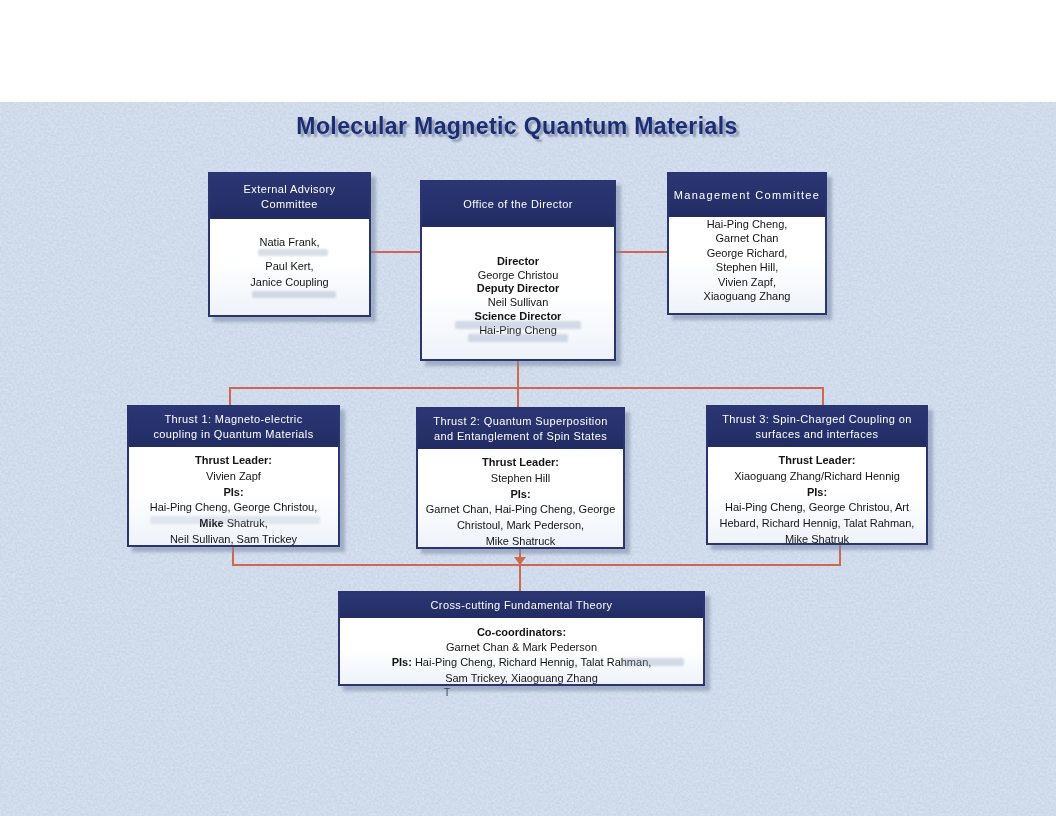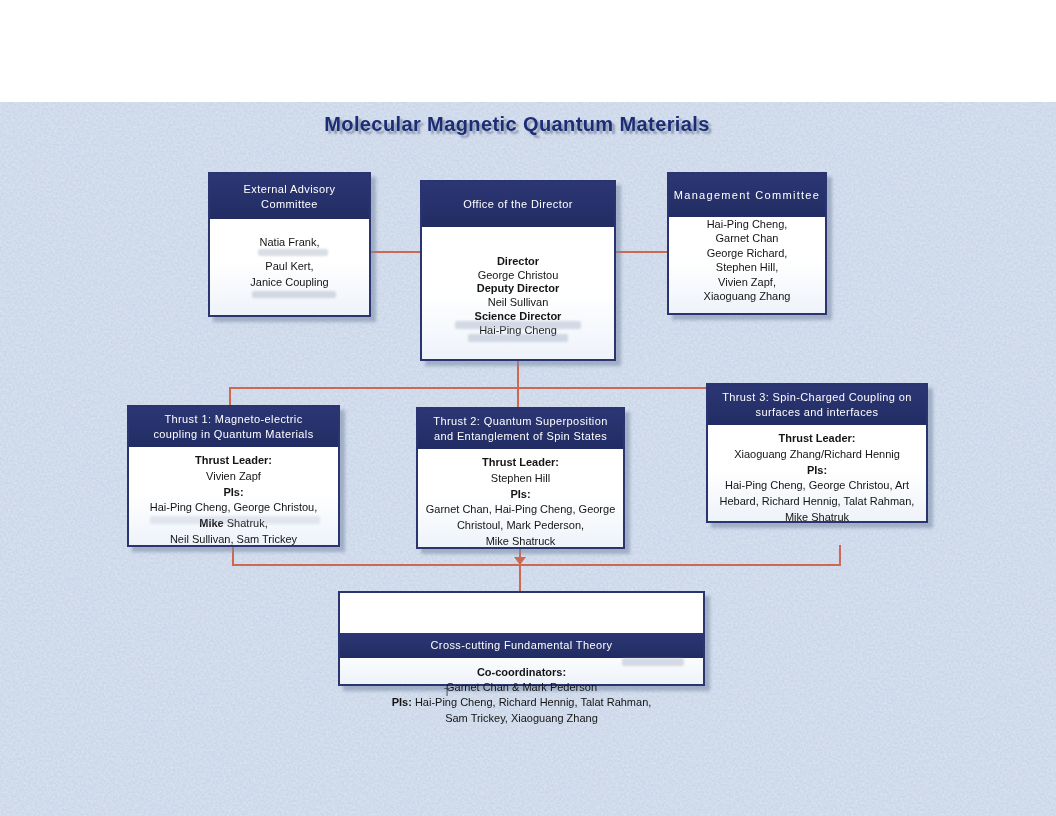--- a/index.html
+++ b/index.html
@@ -4,21 +4,21 @@
 <style>
   html,body{margin:0;padding:0;background:#ffffff;}
   .stage{
     position:relative;width:1056px;height:816px;overflow:hidden;
     background:#ffffff;font-family:"Liberation Sans",sans-serif;
   }
   .bg-panel{position:absolute;left:0;top:102px;width:1056px;height:714px;}
   .bg-panel svg{display:block;}
   .page-title{
     position:absolute;left:0;top:113px;width:1034px;text-align:center;
-    font-size:20px;font-weight:bold;color:#1c2d74;letter-spacing:.4px;
+    font-size:23px;font-weight:bold;color:#1c2d74;letter-spacing:.4px;
     text-shadow:3px 3px 2px rgba(122,134,162,.75);
   }
   .box{
     position:absolute;box-sizing:border-box;border:2px solid #2a346e;
     background:linear-gradient(180deg,#ffffff 62%,#eef3fa 100%);
     box-shadow:5px 5px 3px rgba(122,138,168,.55);
   }
   .box-header{
     box-sizing:border-box;width:100%;
     background:linear-gradient(180deg,#2c3674 0%,#222c63 100%);
@@ -140,37 +140,37 @@
     <div class="box-body" style="padding-top:6px;line-height:15.8px;">
       <div class="line bold">Thrust Leader:</div>
       <div class="line">Stephen Hill</div>
       <div class="line bold">PIs:</div>
       <div class="line">Garnet Chan, Hai-Ping Cheng, George</div>
       <div class="line">Christoul, Mark Pederson,</div>
       <div class="line">Mike Shatruck</div>
     </div>
   </div>
 
-  <div class="box" style="left:706px;top:383px;width:222px;height:140px;">
+  <div class="box" style="left:706px;top:405px;width:222px;height:140px;">
     <div class="box-header" style="height:40px;">
       <div class="line">Thrust 3: Spin-Charged Coupling on</div>
       <div class="line">surfaces and interfaces</div>
     </div>
     <div class="box-body" style="padding-top:6px;line-height:15.8px;">
       <div class="line bold">Thrust Leader:</div>
       <div class="line">Xiaoguang Zhang/Richard Hennig</div>
       <div class="line bold">PIs:</div>
       <div class="line">Hai-Ping Cheng, George Christou, Art</div>
       <div class="line">Hebard, Richard Hennig, Talat Rahman,</div>
       <div class="line">Mike Shatruk</div>
     </div>
   </div>
 
   <div class="box" style="left:338px;top:591px;width:367px;height:95px;">
-    <div class="box-header" style="height:25px;margin-top:40px;">
+    <div class="box-header" style="height:25px;">
       <div class="line">Cross-cutting Fundamental Theory</div>
     </div>
     <div class="box-body" style="padding-top:7px;line-height:15.2px;">
       <div class="line bold">Co-coordinators:</div>
       <div class="line">Garnet Chan &amp; Mark Pederson</div>
       <div class="line"><span class="bold">PIs:</span><span> Hai-Ping Cheng, Richard Hennig, Talat Rahman,</span></div>
       <div class="line">Sam Trickey, Xiaoguang Zhang</div>
     </div>
   </div>
 

